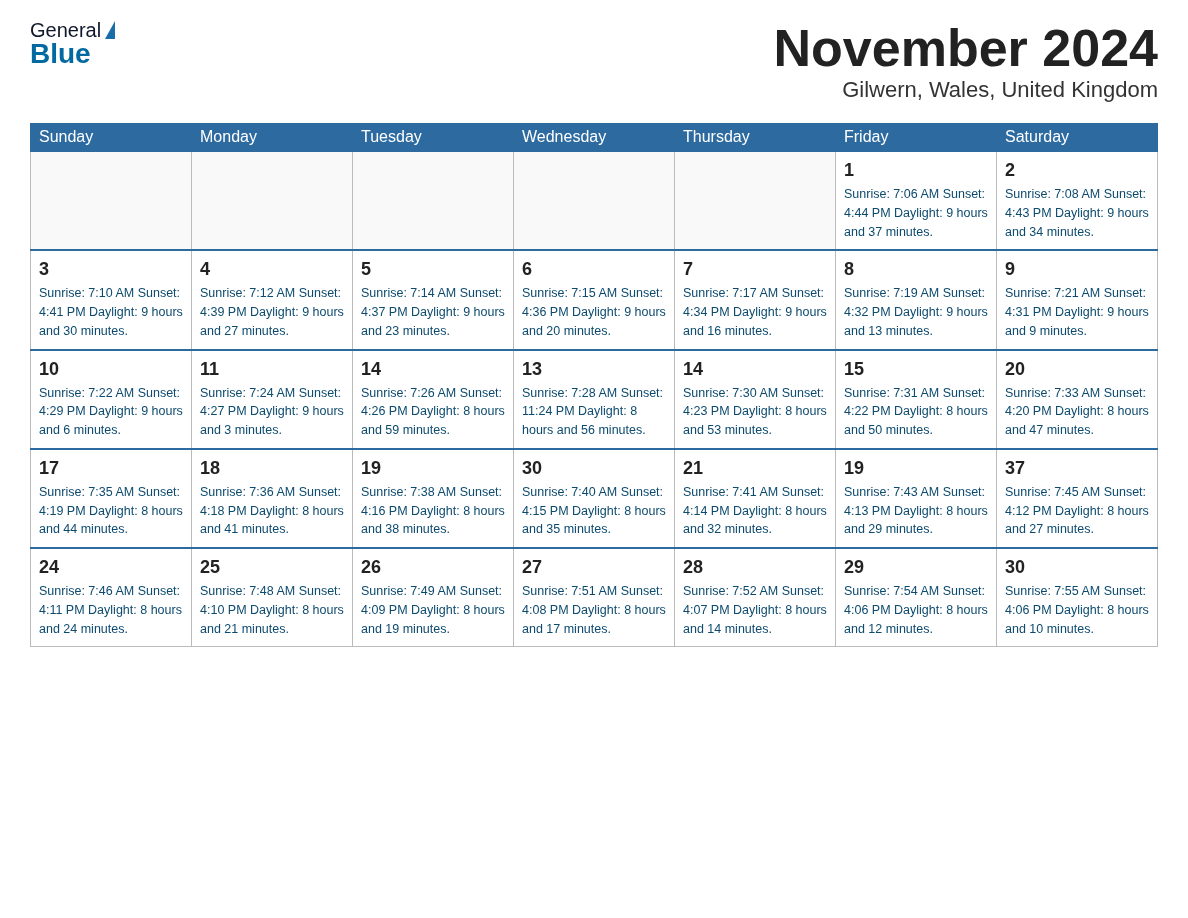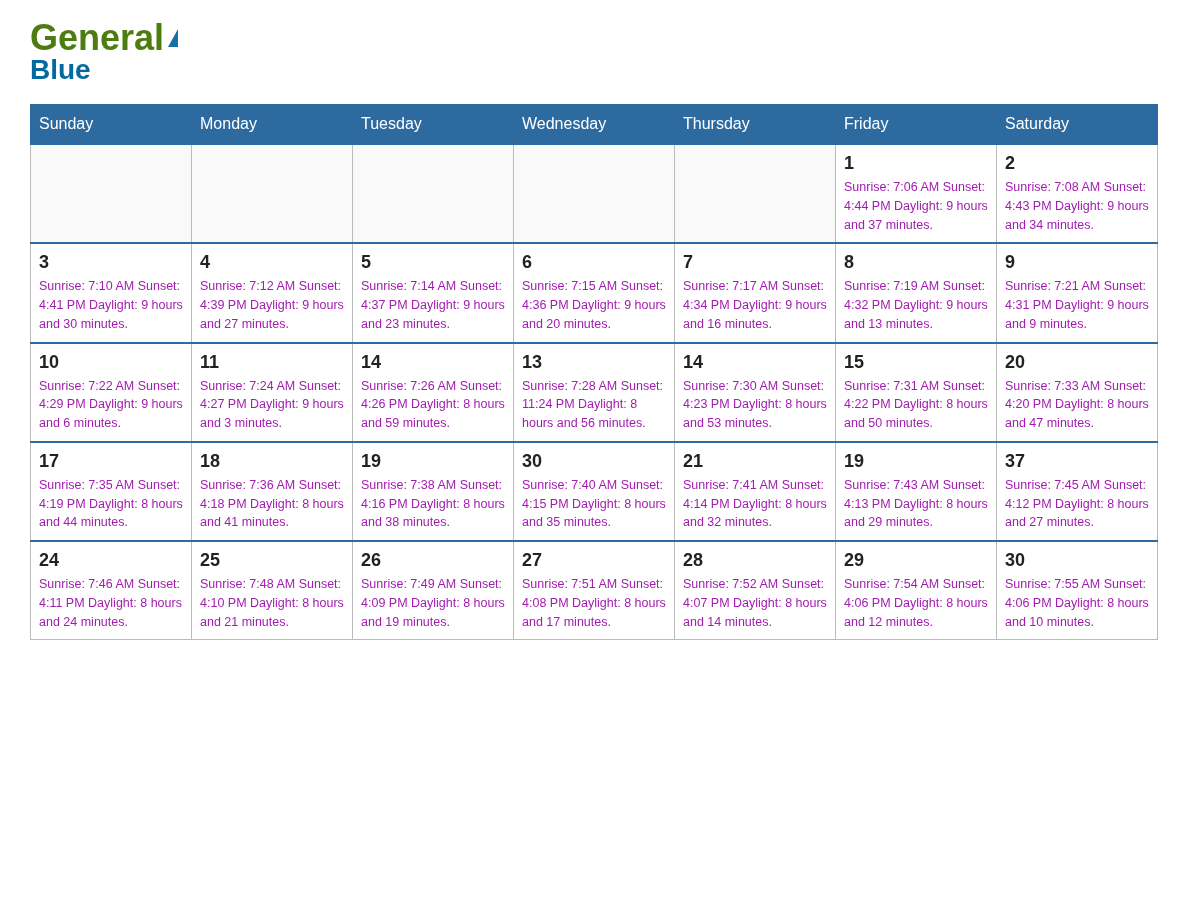--- a/index.html
+++ b/index.html
@@ -16,23 +16,23 @@
       justify-content: space-between;
       align-items: flex-start;
       margin-bottom: 20px;
     }
     .logo {
       display: flex;
       flex-direction: column;
       align-items: flex-start;
     }
     .logo-general {
-      font-size: 36px;
-      font-weight: bold;
-      color: #4d7c0f;
+      font-size: 20px;
+      font-weight: normal;
+      color: #0f172a;
       line-height: 1;
     }
     .logo-blue {
       font-size: 28px;
       font-weight: bold;
       color: #0369a1;
       line-height: 1;
     }
     .logo-triangle {
       display: inline-block;
@@ -58,21 +58,21 @@
       color: #333;
     }
     .calendar {
       width: 100%;
       border-collapse: collapse;
       border: 1px solid #999;
     }
     .calendar th {
       background-color: #2c6aa0;
       color: #fff;
-      padding: 10px 8px;
+      padding: 4px 8px;
       font-size: 16px;
       font-weight: normal;
       text-align: left;
       border: 1px solid #2c6aa0;
     }
     .calendar td {
       vertical-align: top;
       padding: 8px;
       border: 1px solid #bbb;
       width: calc(100% / 7);
@@ -87,38 +87,40 @@
     .day-number {
       font-size: 18px;
       font-weight: bold;
       color: #222;
       margin-bottom: 4px;
       display: block;
     }
     .day-info {
       font-size: 12.5px;
       line-height: 1.5;
-      color: #a21caf;
+      color: #0c4a6e;
     }
     .week-row td {
       border-top: 2px solid #2c6aa0;
     }
   </style>
 </head>
 <body>
 
 <div class="header">
   <div class="logo">
     <div style="display:flex; align-items:center; gap:2px;">
       <span class="logo-general">General</span>
       <span class="logo-triangle"></span>
     </div>
     <span class="logo-blue">Blue</span>
   </div>
   <div class="title-block">
+    <h1>November 2024</h1>
+    <h2>Gilwern, Wales, United Kingdom</h2>
   </div>
 </div>
 
 <table class="calendar">
   <thead>
     <tr>
       <th>Sunday</th>
       <th>Monday</th>
       <th>Tuesday</th>
       <th>Wednesday</th>

